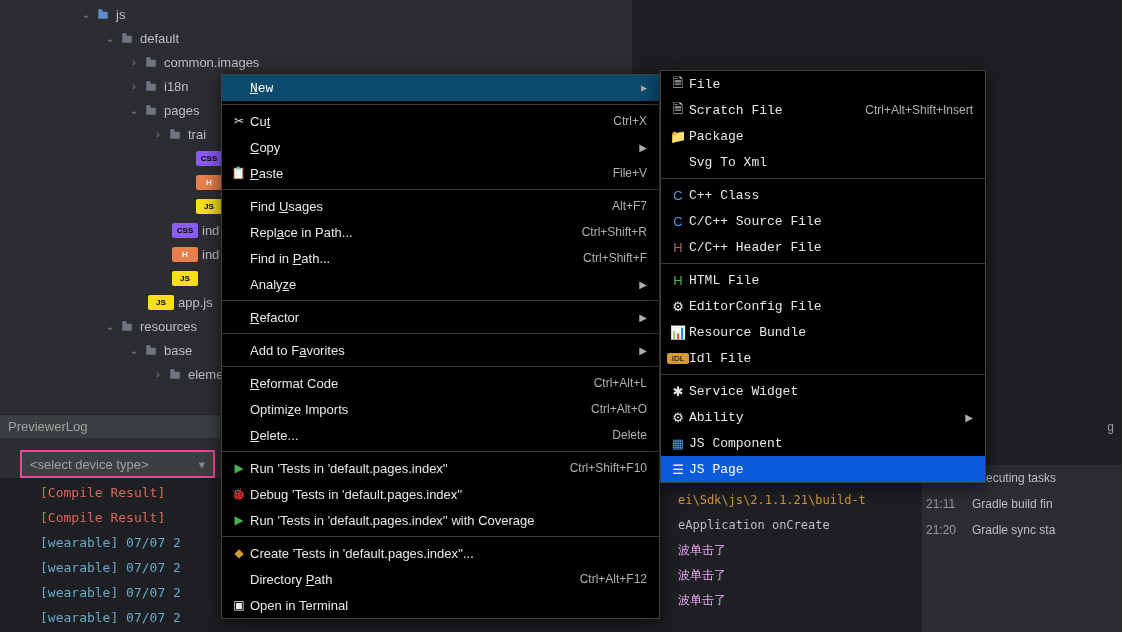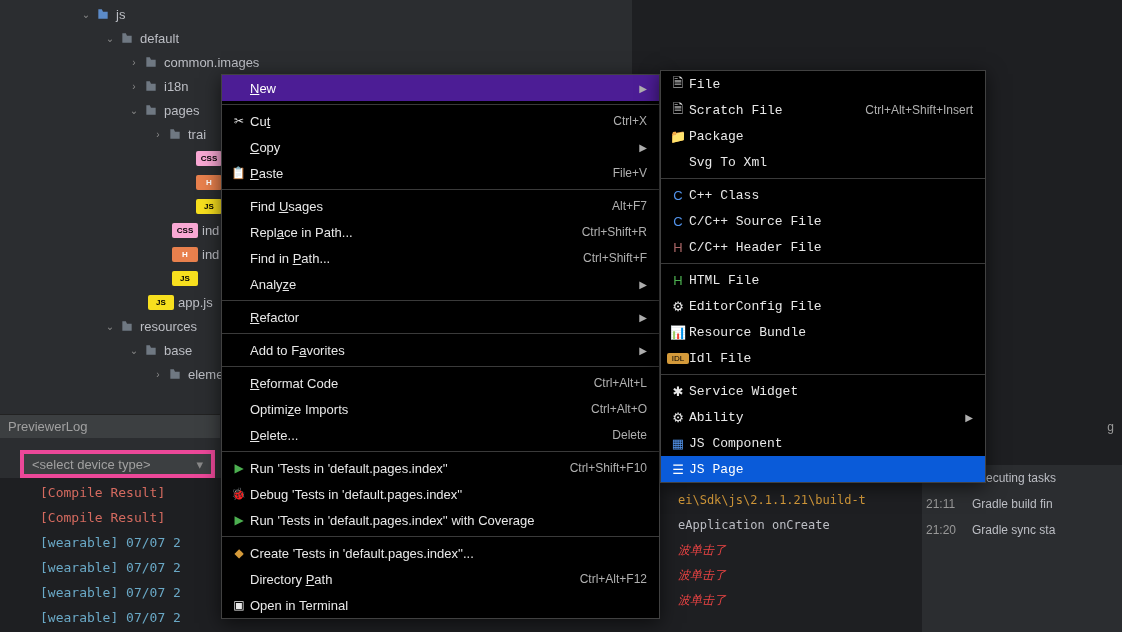--- a/index.html
+++ b/index.html
@@ -29,51 +29,51 @@
   cursor: pointer;
 }
 .indent { display: inline-block; }
 .arrow { width: 16px; text-align: center; color: #888; font-size: 10px; }
 .folder-icon { width: 18px; height: 14px; display: inline-flex; align-items: center; justify-content: center; margin-right: 4px; }
 .file-badge {
   width: 26px; height: 15px; border-radius: 2px;
   display: inline-flex; align-items: center; justify-content: center;
   font-size: 8px; font-weight: bold; color: #000; margin-right: 4px;
 }
-.css-badge { background: #f9a8d4; }
+.css-badge { background: #8b5cf6; }
 .h-badge { background: #e8804d; color:#fff; }
 .js-badge { background: #f7df1e; }
 .label { color: #bcbec4; }
 .sel-box {
   position: absolute;
   left: 20px; top: 450px;
   height: 28px;
   width: 195px;
   background: #3c3f41;
-  border: 4px solid #ec4899;
+  border: 2px solid #ec4899;
   display: flex; align-items: center;
   padding: 0 8px;
   color: #a0a0a0;
 }
 .sel-box::after { content: "▾"; margin-left: auto; color: #888; }
 .console-panel {
   position: absolute;
   left: 0; top: 478px;
   width: 670px; height: 155px;
   background: #1e1f22;
   padding: 2px 0;
   font-family: "Consolas", monospace;
   font-size: 13px;
   line-height: 25px;
 }
 .console-line { white-space: pre; padding-left: 40px; }
 .c-red { color: #d46a5f; }
 .c-cyan { color: #6aa9c7; }
 .c-orange { color: #d49a3a; }
-.c-purple { color: #ef4444; font-style: italic; }
+.c-purple { color: #f0abfc; }
 .previewer-label {
   position: absolute; left: 0; top: 414px;
   color: #a0a0a0; font-size: 13px; padding: 4px 8px;
   background: #3c3f41; border-top:1px solid #222;
   width: 220px;
 }
 .event-log {
   position: absolute; right: 0; top: 465px;
   width: 200px;
   background: #2b2d30;
@@ -91,21 +91,21 @@
   box-shadow: 0 4px 18px rgba(0,0,0,0.6);
   z-index: 10;
 }
 .menu-item {
   display: flex; align-items: center;
   height: 26px;
   padding: 0 12px 0 6px;
   color: #e8e8e8;
   cursor: pointer;
 }
-.menu-item.sel { background: #4c1d95; color: #fff; }
+.menu-item.sel { background: #0c4a6e; color: #fff; font-family: Liberation Mono, monospace; }
 .menu-icon { width: 22px; display: inline-flex; align-items: center; justify-content: center; font-size: 12px; }
 .menu-label { flex: 1; }
 .menu-shortcut { color: #b0b0b0; font-size: 12px; }
 .menu-arrow { color: #b0b0b0; font-size: 10px; margin-left: 6px; }
 .menu-sep { height: 1px; background: #3a3a3a; margin: 3px 0; }
 .mnemonic { text-decoration: underline; }
 .sub-menu {
   position: absolute;
   left: 660px; top: 70px;
   width: 326px;

